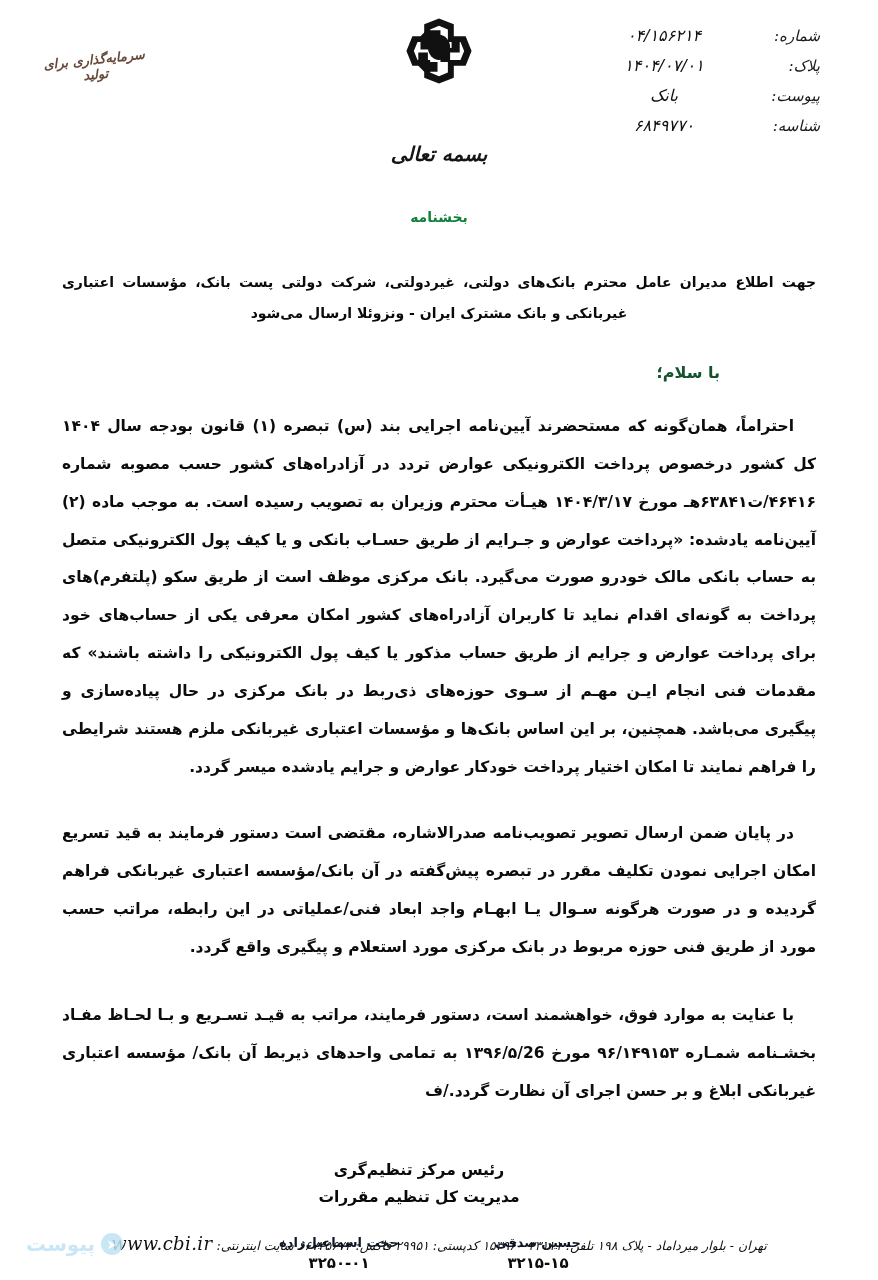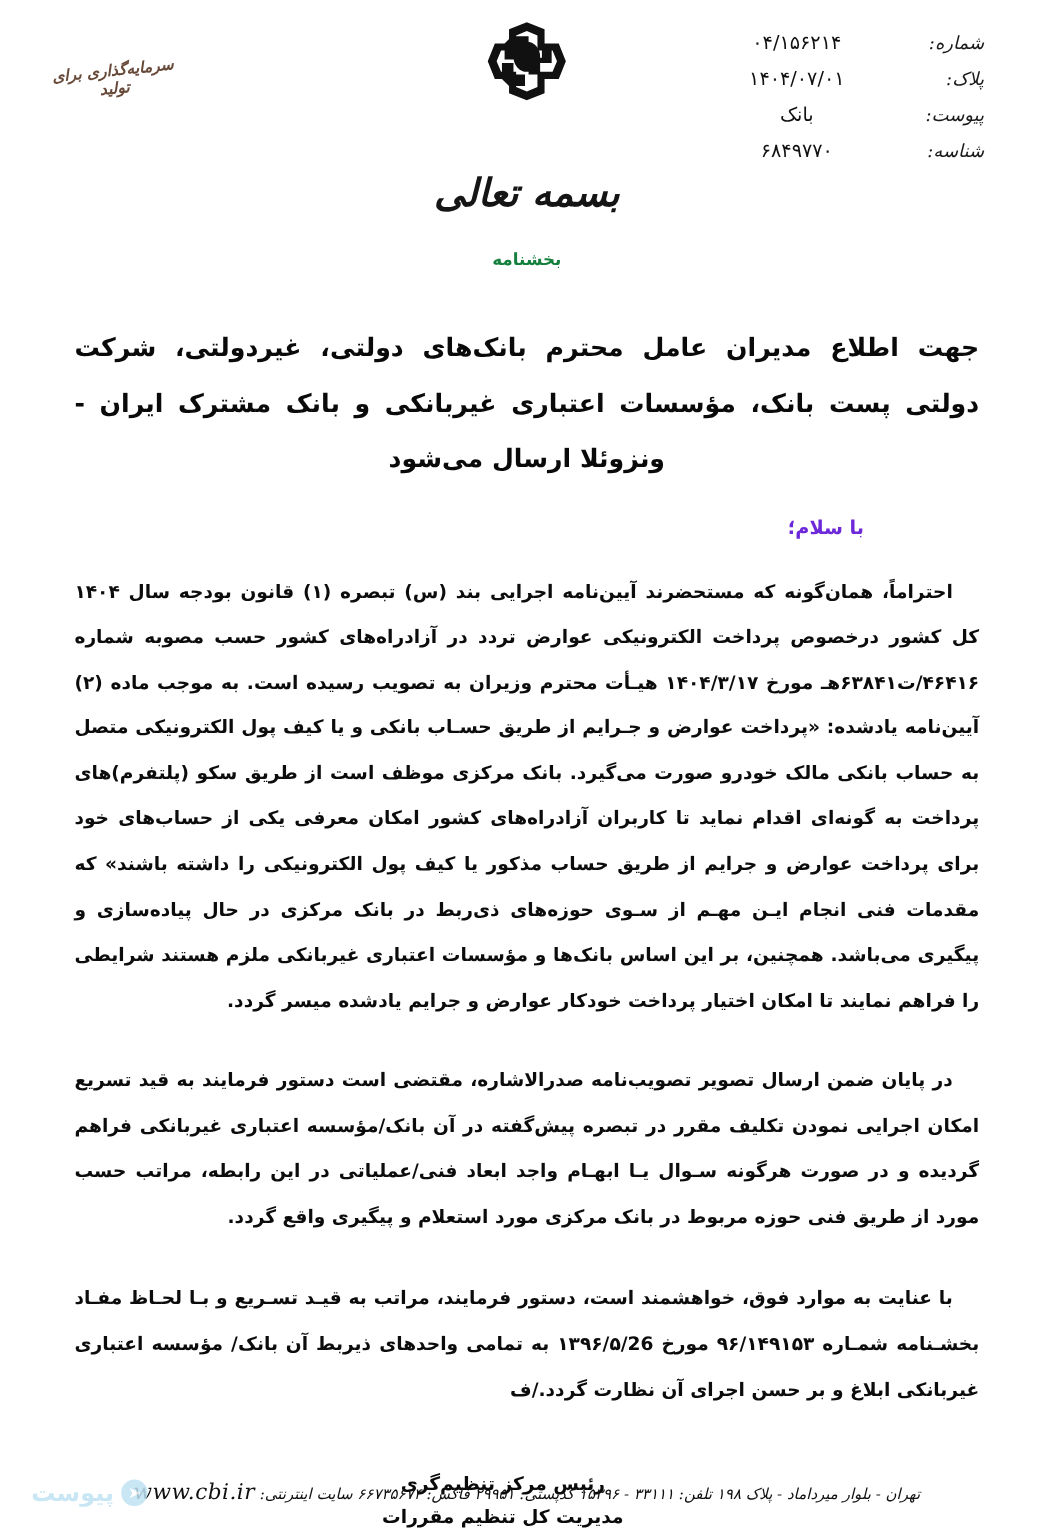--- a/index.html
+++ b/index.html
@@ -51,20 +51,21 @@
     font-family: "DejaVu Serif", "Liberation Serif", serif;
     letter-spacing: -0.2px;
   }
   .meta-value {
     flex: 1;
     text-align: center;
     font-size: 16px;
     font-family: "DejaVu Sans", "Liberation Sans", sans-serif;
     color: #111111;
     letter-spacing: 0.5px;
+    font-style: italic;
   }
 
   .logo-block {
     position: absolute;
     top: 14px;
     left: 50%;
     transform: translateX(-50%);
     width: 230px;
     text-align: center;
   }
@@ -85,21 +86,21 @@
     white-space: nowrap;
   }
   .bismillah {
     position: absolute;
     top: 142px;
     left: 50%;
     transform: translateX(-50%);
     font-family: "DejaVu Serif", "Liberation Serif", serif;
     font-style: italic;
     font-weight: 700;
-    font-size: 32px;
+    font-size: 20px;
     color: #151515;
     letter-spacing: -2px;
   }
 
   .year-seal {
     position: absolute;
     top: 22px;
     left: 40px;
     width: 110px;
     height: 92px;
@@ -128,34 +129,34 @@
     letter-spacing: 0.2px;
   }
 
   
   .content {
     padding: 0 62px;
     box-sizing: border-box;
   }
   .addressee {
     margin-top: 42px;
-    font-size: 21px;
+    font-size: 14px;
     font-weight: 700;
     line-height: 2.2;
     text-align: justify;
     text-align-last: center;
     color: #0a0a0a;
   }
   .greeting {
-    margin-top: 24px;
+    margin-top: 34px;
     font-size: 16px;
     font-weight: 700;
     text-align: right;
     padding-right: 96px;
-    color: #6d28d9;
+    color: #14532d;
   }
   .para {
     margin-top: 26px;
     font-size: 15.5px;
     font-weight: 700;
     line-height: 2.45;
     text-align: justify;
     color: #0c0c0c;
     text-indent: 22px;
   }

